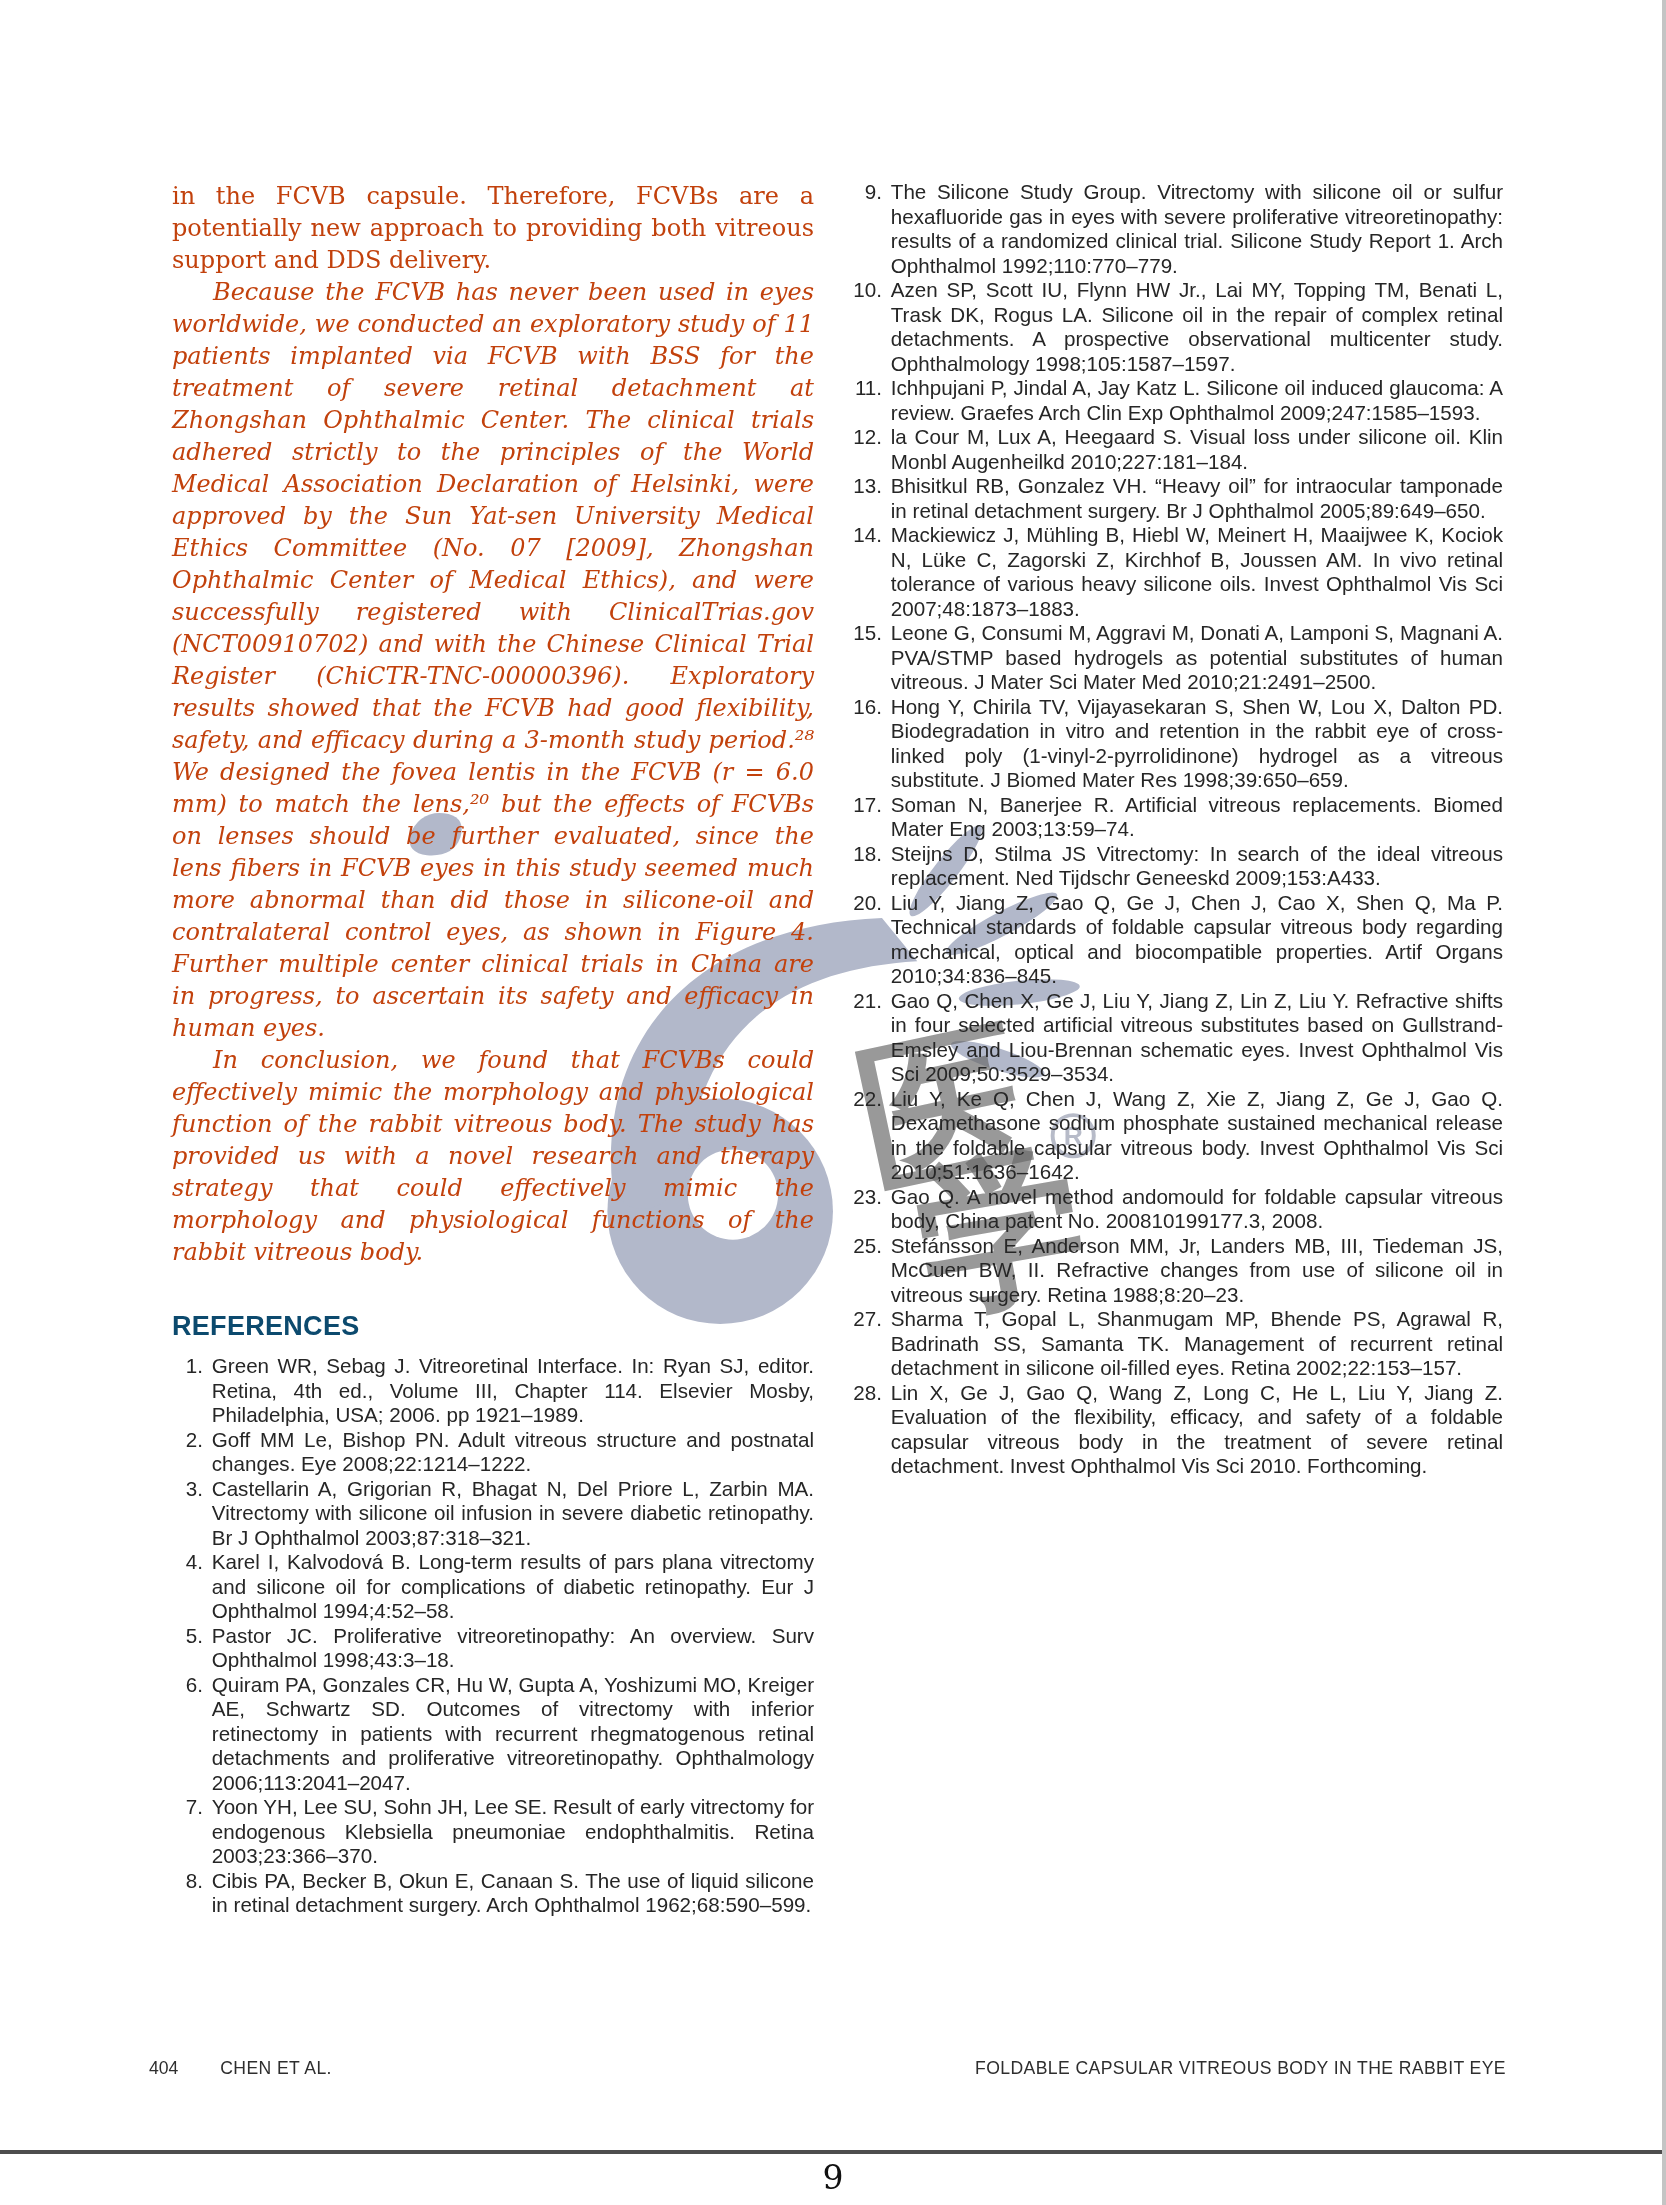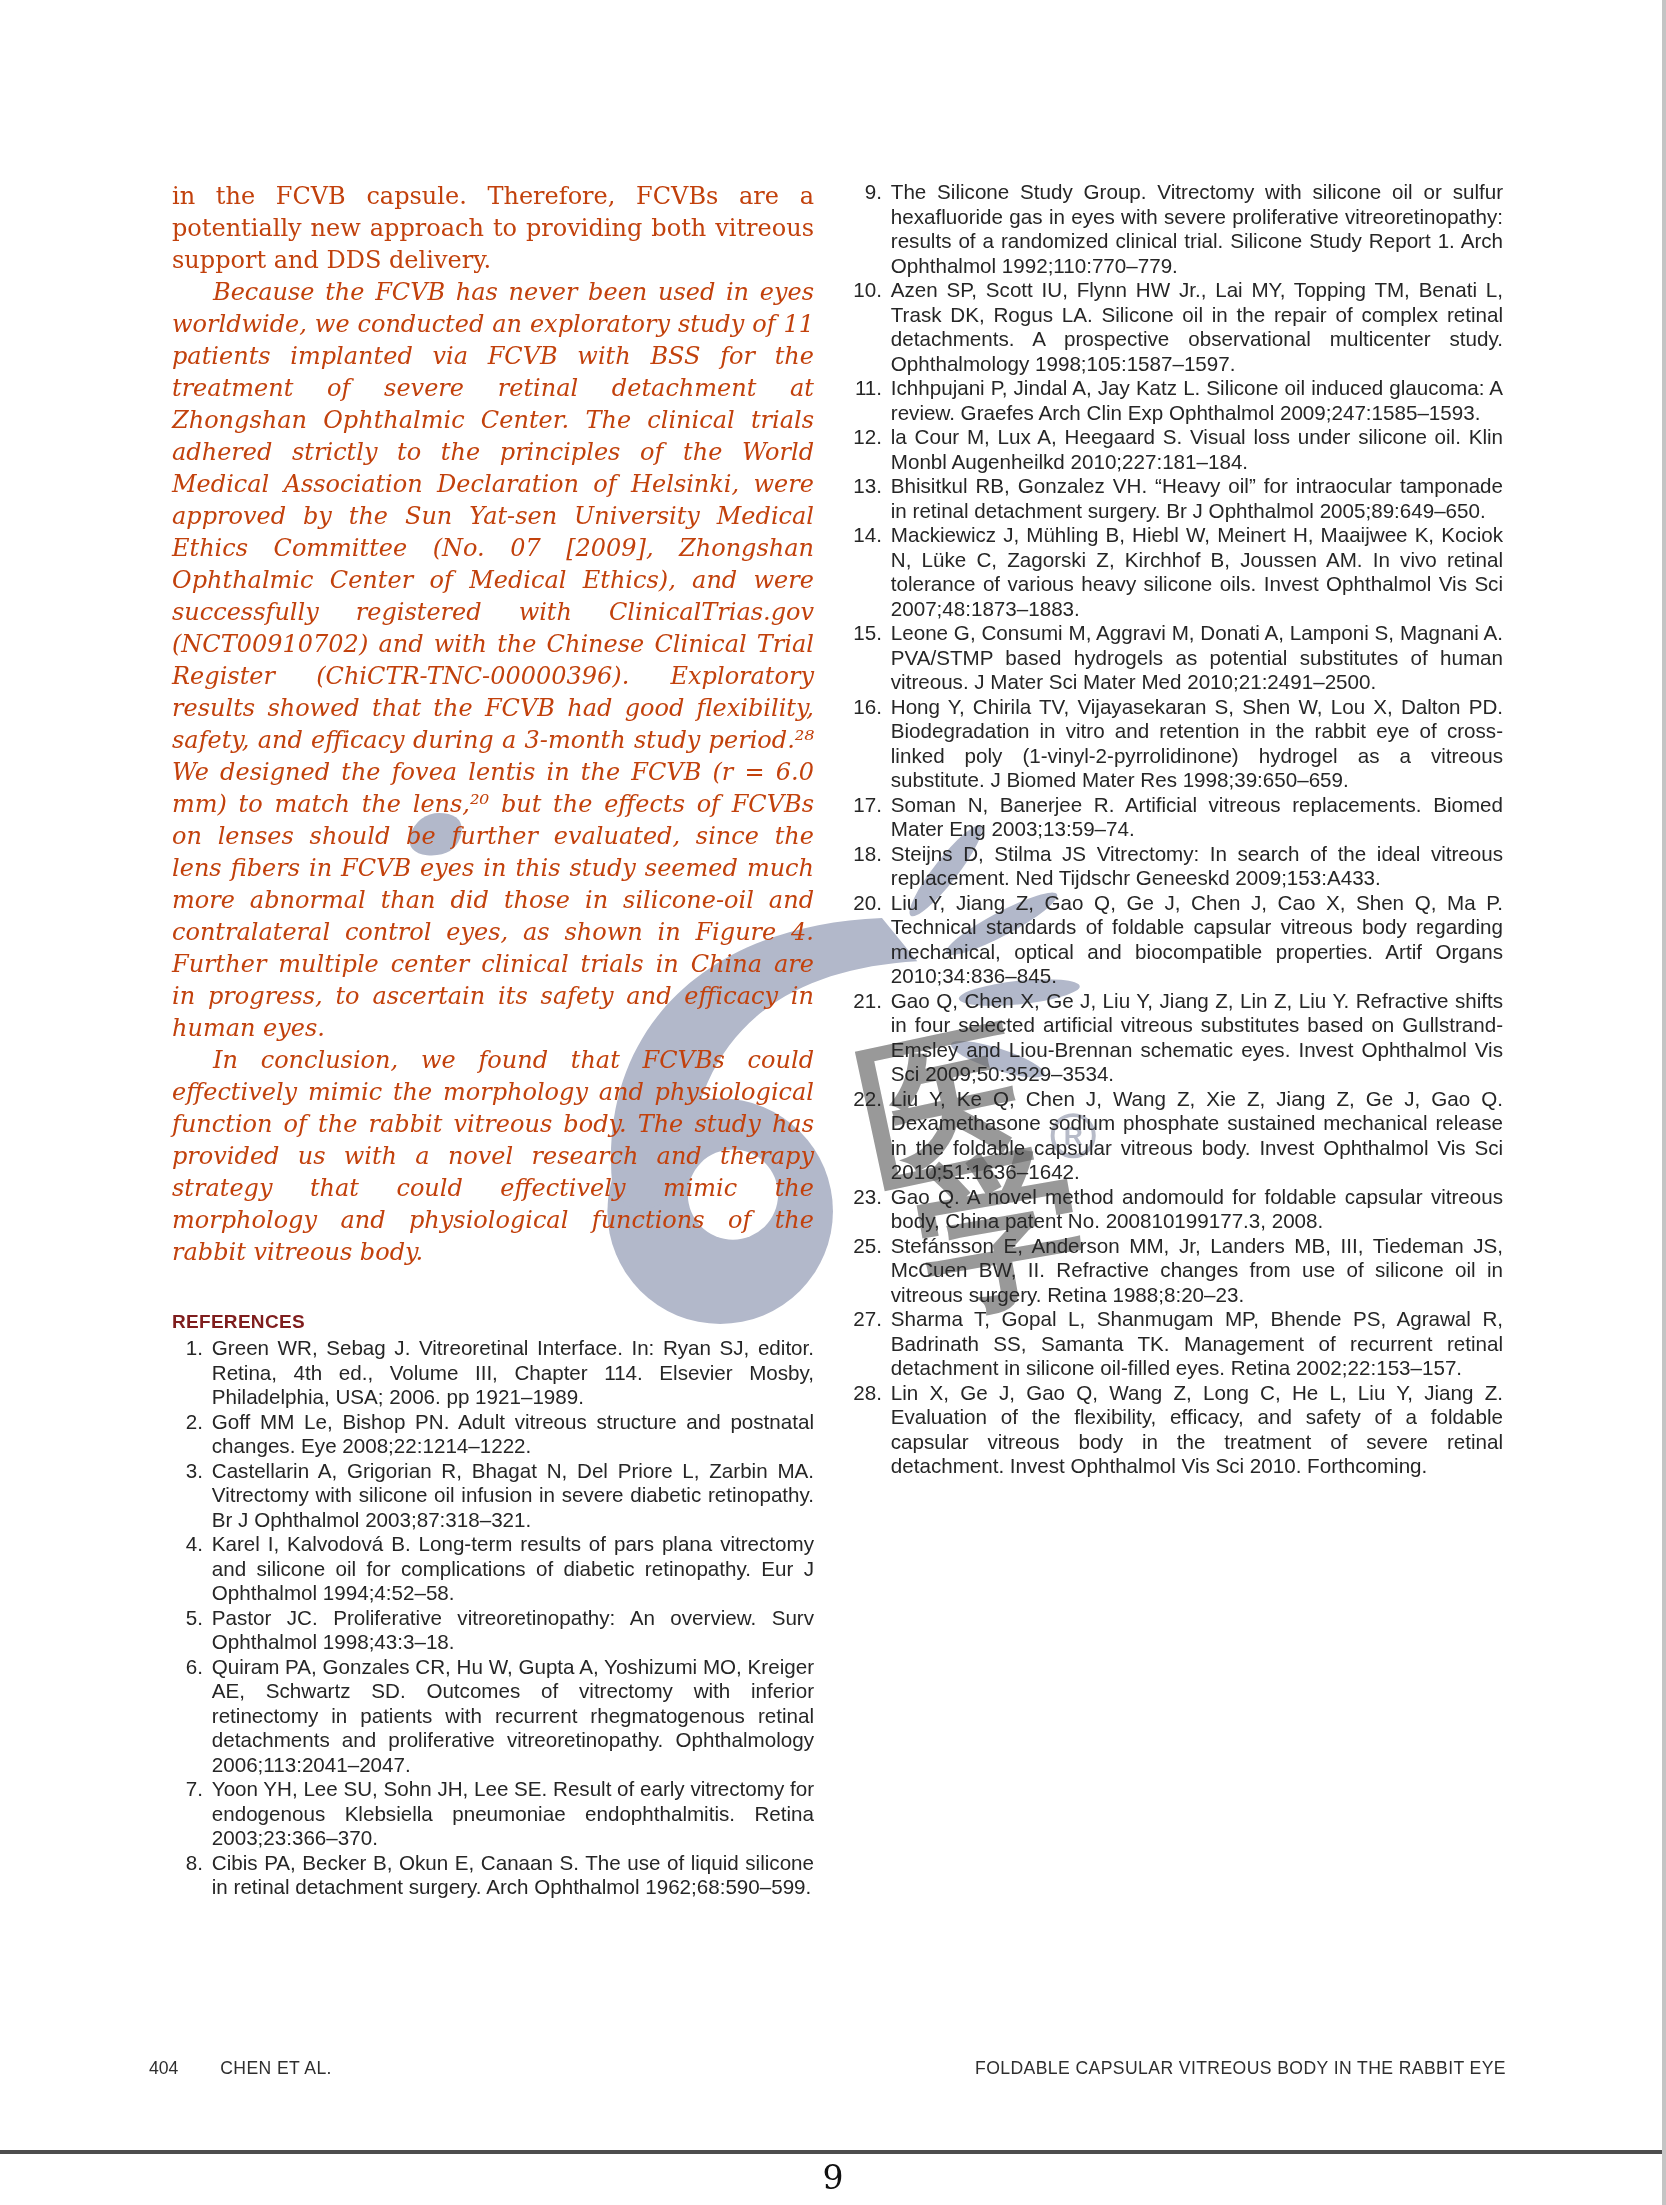--- a/index.html
+++ b/index.html
@@ -19,26 +19,26 @@
     margin:0;
     font-family:"DejaVu Serif", serif;
     font-size:24px;
     line-height:32px;
     color:#c2410c;
     text-align:justify;
   }
   .body-paras .para + .para{text-indent:41px;font-style:italic;}
 
   .refs-heading{
-    margin:43px 0 3px 0;
+    margin:43px 0 12px 0;
     font-family:"Liberation Sans", sans-serif;
     font-weight:bold;
-    font-size:19px;
+    font-size:27px;
     letter-spacing:0.3px;
-    color:#7f1d1d;
+    color:#0c4a6e;
   }
   .ref-list{display:block;}
   .ref{
     display:flex;
     font-family:"Liberation Sans", sans-serif;
     font-size:20.6px;
     line-height:24.5px;
     color:#262626;
   }
   .ref-num{

